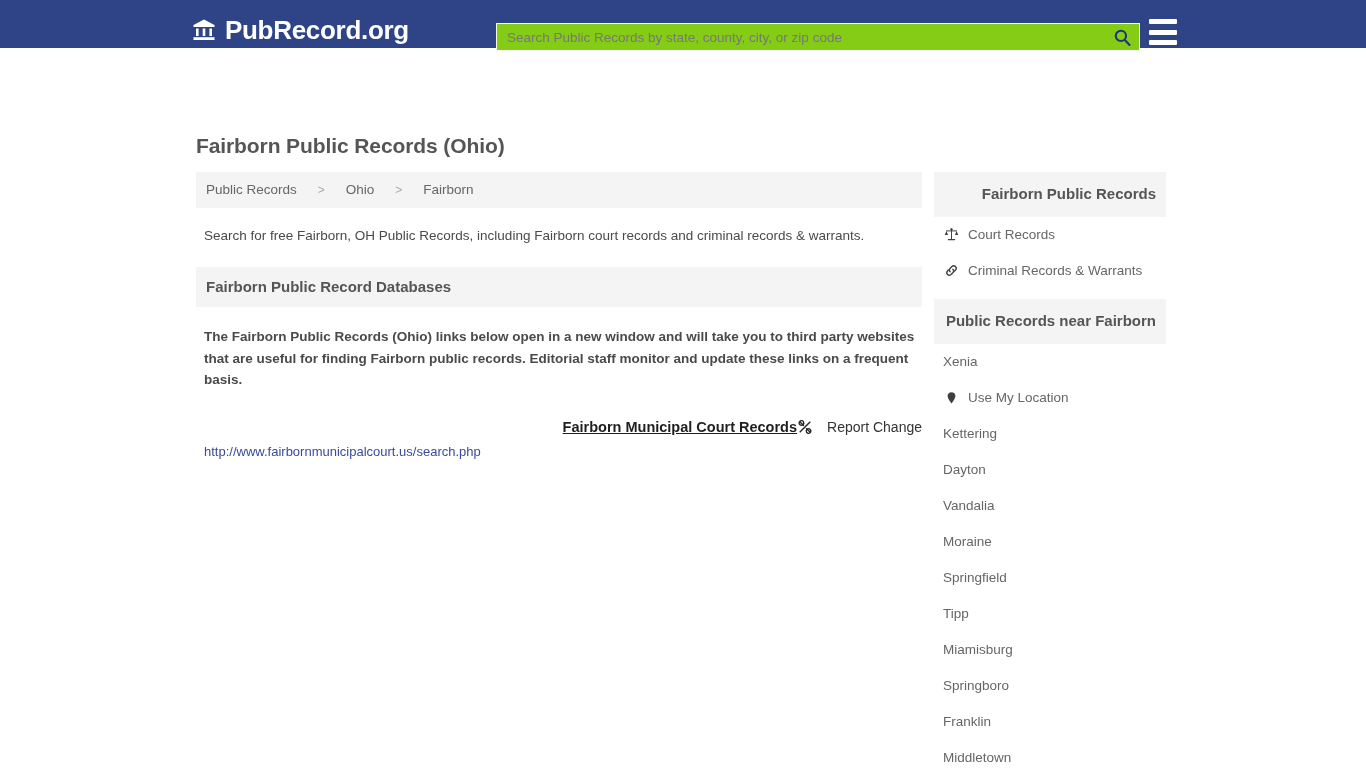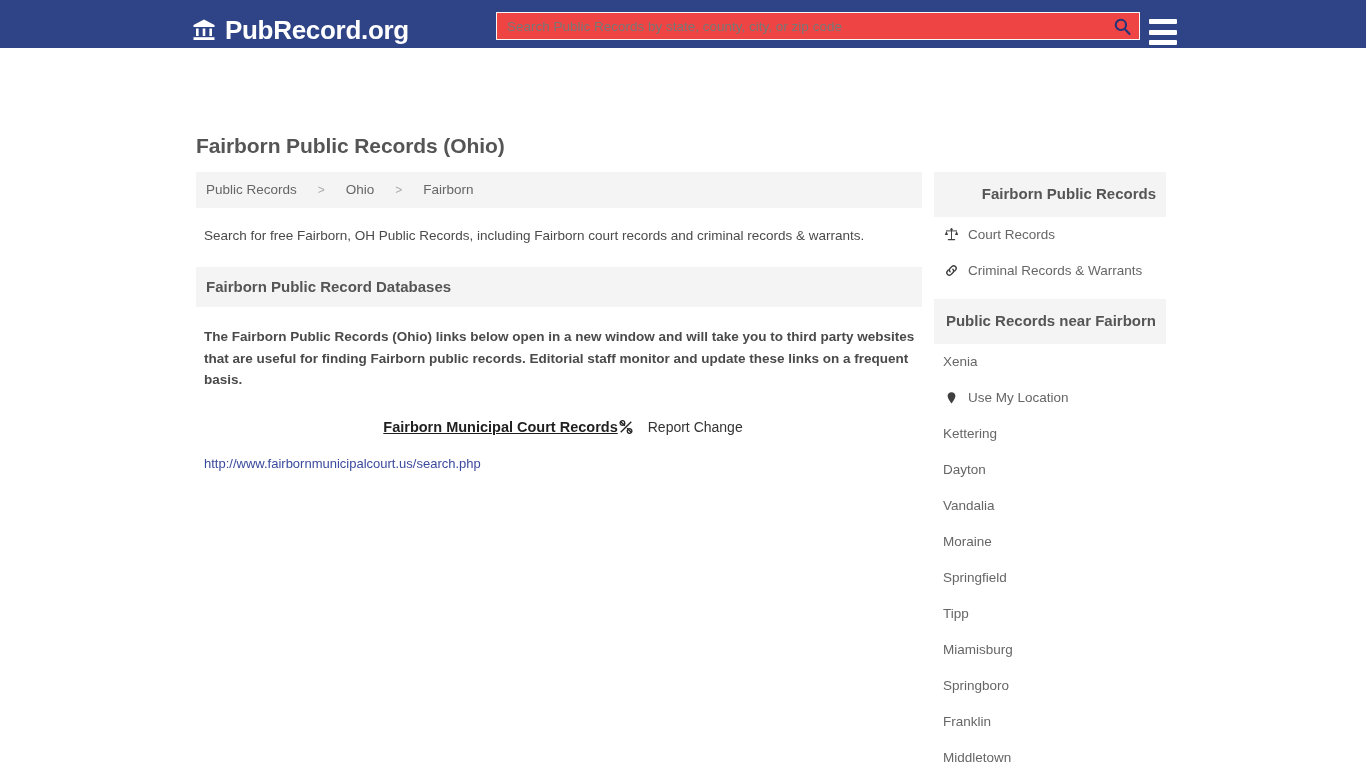--- a/index.html
+++ b/index.html
@@ -43,24 +43,24 @@
     font-size: 26px;
     font-weight: bold;
     letter-spacing: -0.3px;
     line-height: 1;
     white-space: nowrap;
   }
 
   .search-wrap {
     position: absolute;
     left: 496px;
-    top: 12px;
+    top: 23px;
     width: 644px;
     height: 28px;
-    background: #ef4444;
+    background: #84cc16;
     display: flex;
     align-items: center;
     border: 1px solid #f7f7f7;
     box-sizing: border-box;
   }
   .search-input {
     flex: 1;
     border: none;
     outline: none;
     background: transparent;
@@ -172,24 +172,24 @@
   .blurb {
     font-size: 13.5px;
     color: #4a4a4a;
     line-height: 1.6;
     margin: 19px 0 0 8px;
     width: 715px;
     font-weight: bold;
   }
 
   .record-row {
-    margin: 28px 0 12px 8px;
+    margin: 28px 0 0 8px;
     display: flex;
     align-items: flex-start;
-    justify-content: center;
+    justify-content: flex-end;
     width: 718px;
   }
   .record-title {
     font-size: 14.5px;
     font-weight: bold;
     color: #1f1f1f;
     text-decoration: underline;
     cursor: pointer;
   }
   .report-change {

